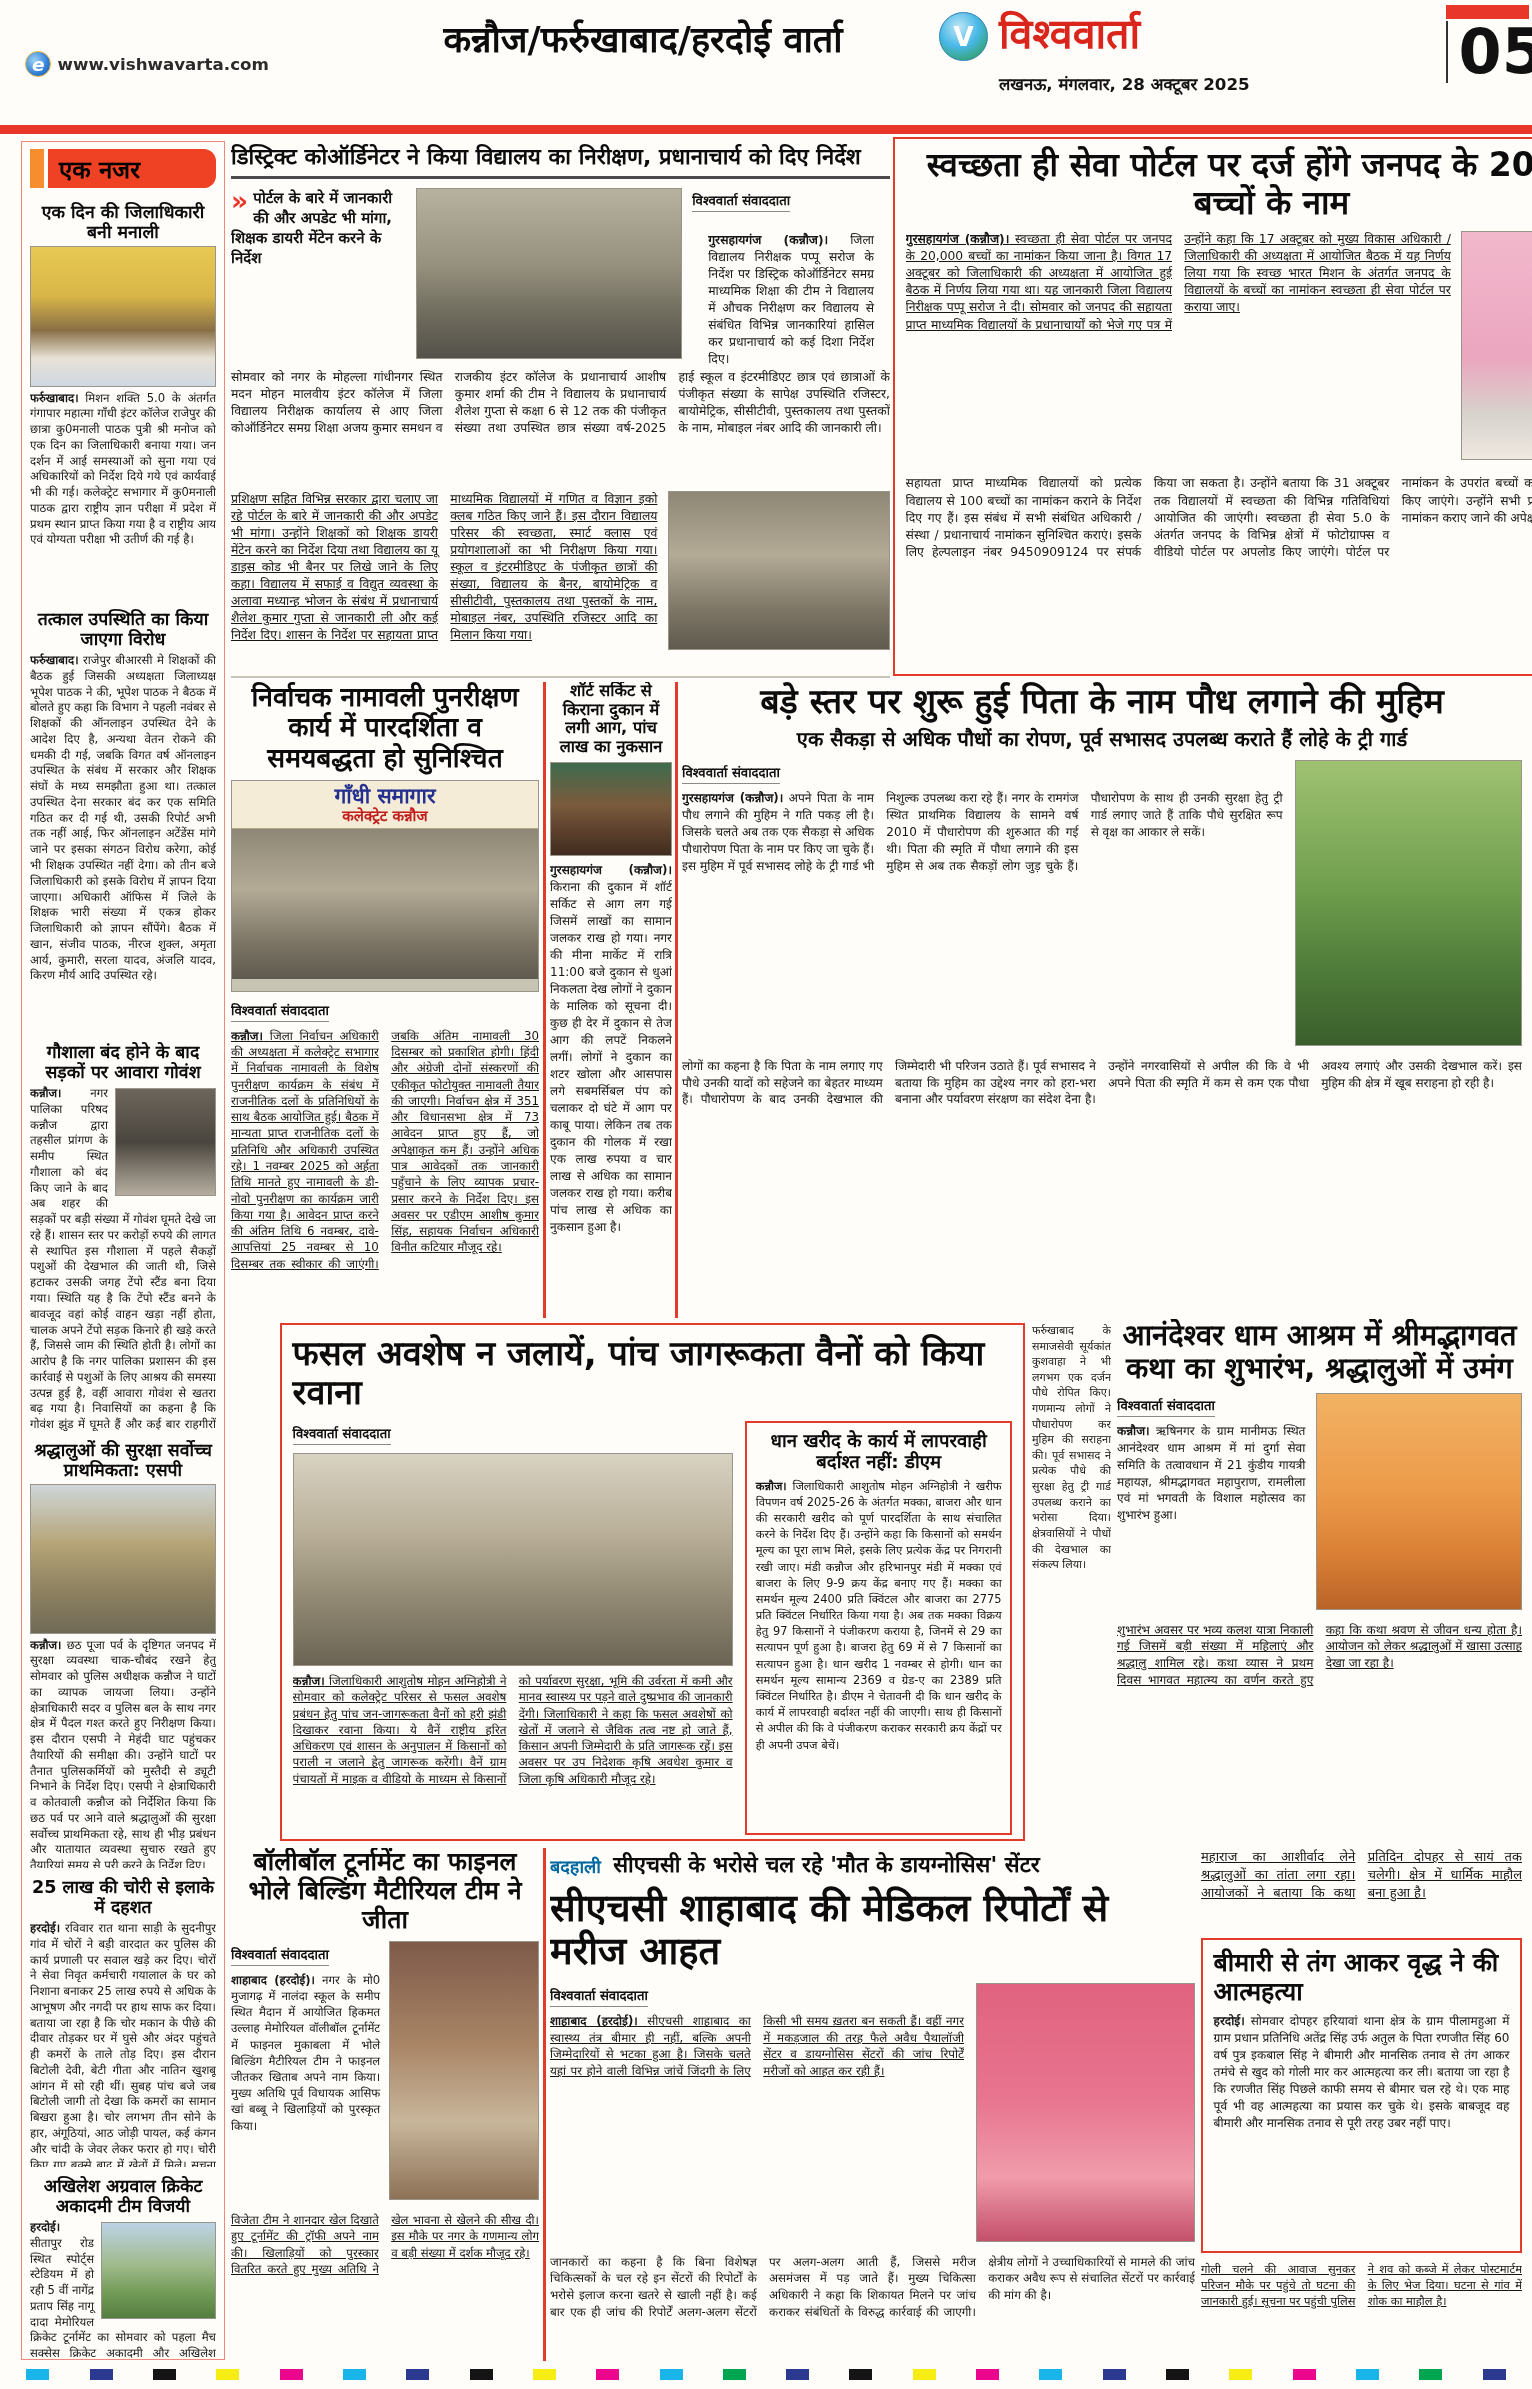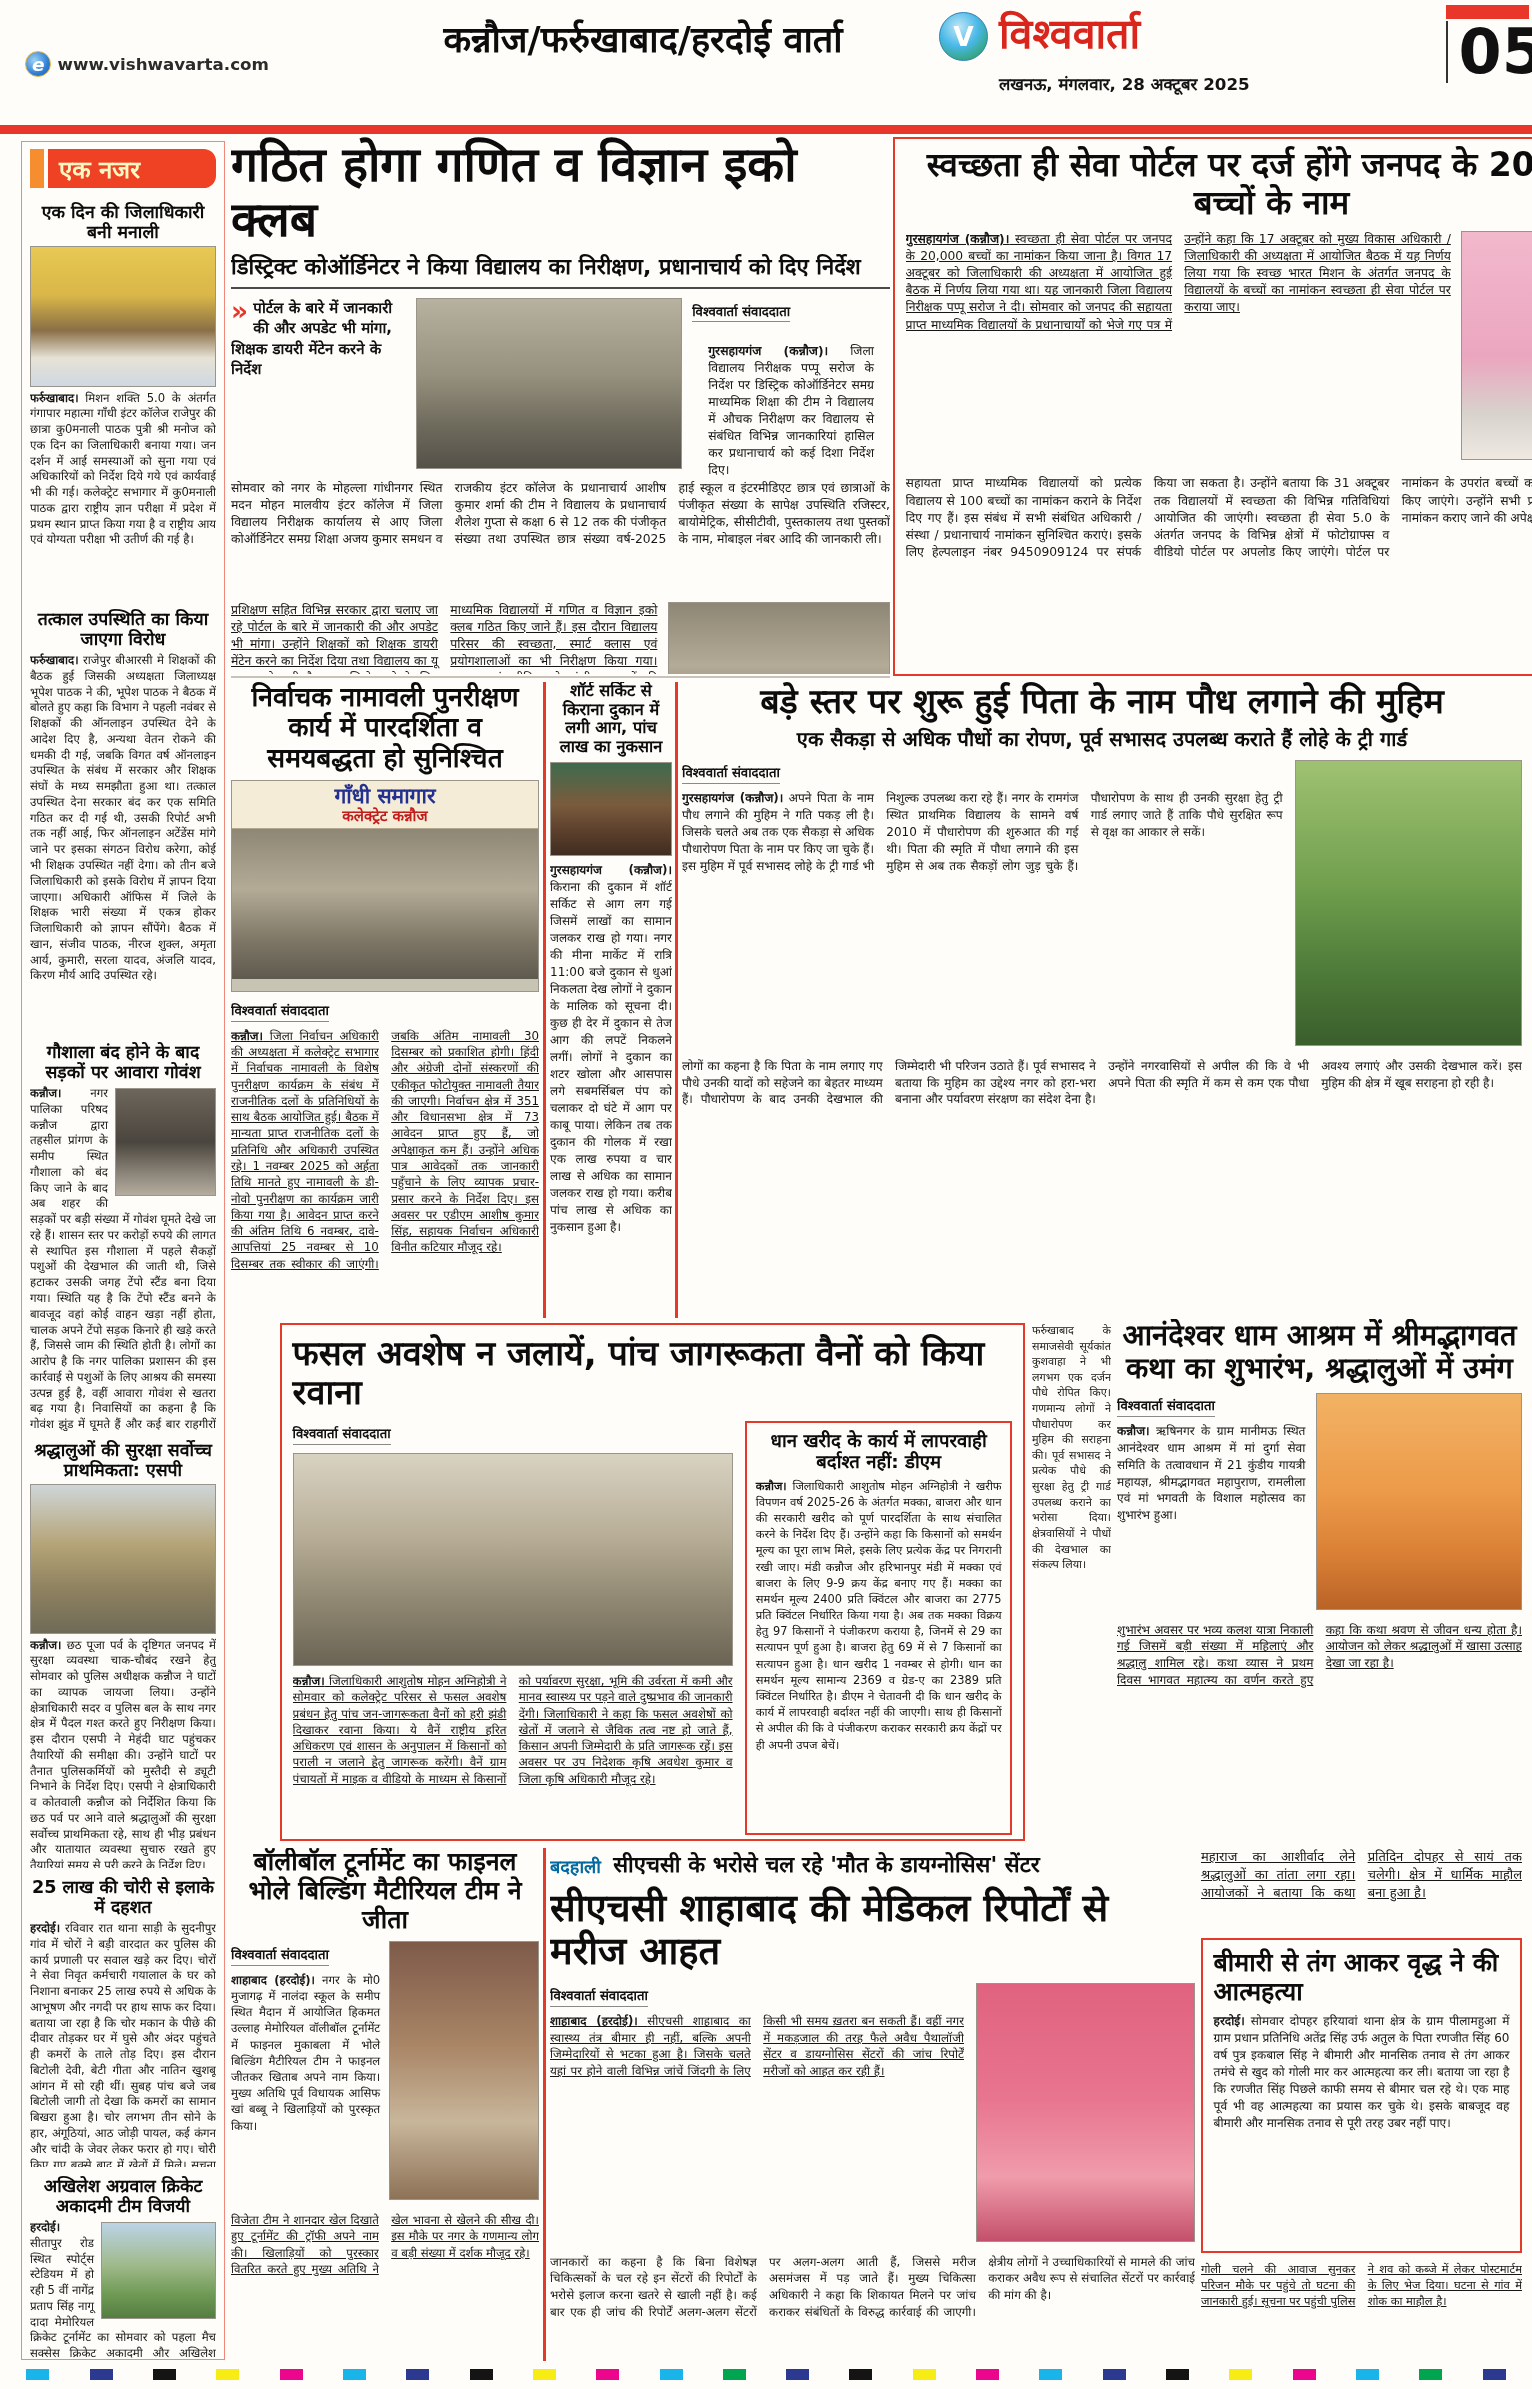--- a/index.html
+++ b/index.html
@@ -27,21 +27,21 @@
   .ph-hospital{background:linear-gradient(180deg,#e0627e 0%,#e87590 45%,#f09cab 75%,#c4506b 100%);}
   .banner{background:#f4ecd6;border-bottom:0.9px solid #b3a88e;padding:3.5px 1.8px;text-align:center;}
   .banner .l1{color:#24308f;font-weight:bold;font-size:21px;line-height:1.1;}
   .banner .l2{color:#c21d1d;font-weight:bold;font-size:15px;line-height:1.1;}
   .red-rule{position:absolute;left:0;right:0;height:8.8px;background:#e8372a;}
   .vline{position:absolute;width:2.6px;background:#e23b2a;}
   .hline{position:absolute;height:1.8px;background:#c9c2b8;}
   .kicker-mark{color:#e8372a;font-weight:bold;font-size:26.4px;float:left;margin-right:5.3px;line-height:1;}
   .tag-row{display:flex;align-items:stretch;height:39px;margin:3.5px 0 5.3px 0;}
   .tag-orange{width:14px;background:#f68d2e;margin-right:4.4px;}
-  .tag-red{flex:1;background:#ef4123;border-radius:0 12.3px 12.3px 0;color:#fef9c3;font-weight:bold;
+  .tag-red{flex:1;background:#ef4123;border-radius:0 12.3px 12.3px 0;color:#000000;font-weight:bold;
            font-size:24px;display:flex;align-items:center;padding-left:10.6px;}
   .rail-story h3{font-size:17.6px;margin:8.8px 0 3.5px 0;}
   .rail-story p{margin:0;font-size:11.6px;line-height:1.36;}
   .cols2{column-count:2;column-gap:12.3px;text-decoration:underline;}
   .cols3{column-count:3;column-gap:12.3px;}
   .cols4{column-count:4;column-gap:12.3px;}
   .boxed{border:2.6px solid #e23b2a;box-sizing:border-box;}
   .regstrip{position:absolute;left:26.4px;right:26.4px;top:2369px;height:12.3px;display:flex;justify-content:space-between;}
   .regstrip span{width:23px;height:11.4px;display:inline-block;}
   .rc0{background:#2b3990;} .rc1{background:#141414;} .rc2{background:#f7ec13;}
@@ -118,21 +118,20 @@
 
     <div class="rail-story" style="height:203px;overflow:hidden;">
       <h3 class="center">अखिलेश अग्रवाल क्रिकेट अकादमी टीम विजयी</h3>
       <div class="photo ph-cricket" style="width:113px;height:95px;float:right;margin:1.8px 0 3.5px 7px;"></div>
       <p class="body"><b class="dl">हरदोई।</b>
         <span>सीतापुर रोड स्थित स्पोर्ट्स स्टेडियम में हो रही 5 वीं नागेंद्र प्रताप सिंह नागू दादा मेमोरियल क्रिकेट टूर्नामेंट का सोमवार को पहला मैच सक्सेस क्रिकेट अकादमी और अखिलेश अग्रवाल क्रिकेट अकादमी के मध्य खेला गया। मैच से पूर्व मुख्य अतिथि जिला अधिकारी मंजु शर्मा व नागू दादा के सुपुत्र नवीन सिंह ने खिलाड़ियों से परिचय प्राप्त कर मैच का शुभारंभ कराया। सक्सेस क्रिकेट अकादमी ने टॉस जीतकर पहले बल्लेबाजी करते हुए 30.1 ओवर में 162 रन बनाए। जवाब में अखिलेश अग्रवाल क्रिकेट अकादमी ने 33.4 ओवर में 6 विकेट खोकर लक्ष्य प्राप्त कर लिया। विजयी टीम के हरफनमौला खिलाड़ी को 40 रन व 3 विकेट के शानदार प्रदर्शन पर मैन ऑफ द मैच चुना गया। अगला मैच 28 अक्टूबर को खेला जाएगा।</span></p>
     </div>
   </aside>
 
   <section class="abs" style="left:231px;top:137px;width:659px;height:537px;overflow:hidden;">
-    <h1 style="font-size:48px;">गठित होगा गणित व विज्ञान इको क्लब</h1>
     <h2 style="font-size:22px;margin-top:7px;">डिस्ट्रिक्ट कोऑर्डिनेटर ने किया विद्यालय का निरीक्षण, प्रधानाचार्य को दिए निर्देश</h2>
     <div style="height:2.6px;background:#4a4a4a;margin:7px 0 8.8px 0;"></div>
     <div style="display:flex;gap:10.6px;height:173px;">
       <div style="width:174px;">
         <span class="kicker-mark">»</span>
         <span style="font-weight:bold;font-size:15px;line-height:1.35;">पोर्टल के बारे में जानकारी की और अपडेट भी मांगा, शिक्षक डायरी मेंटेन करने के निर्देश</span>
       </div>
       <div class="photo ph-meeting" style="width:264px;height:169px;"></div>
       <div style="flex:1;">
         <span class="byline">विश्ववार्ता संवाददाता</span>

